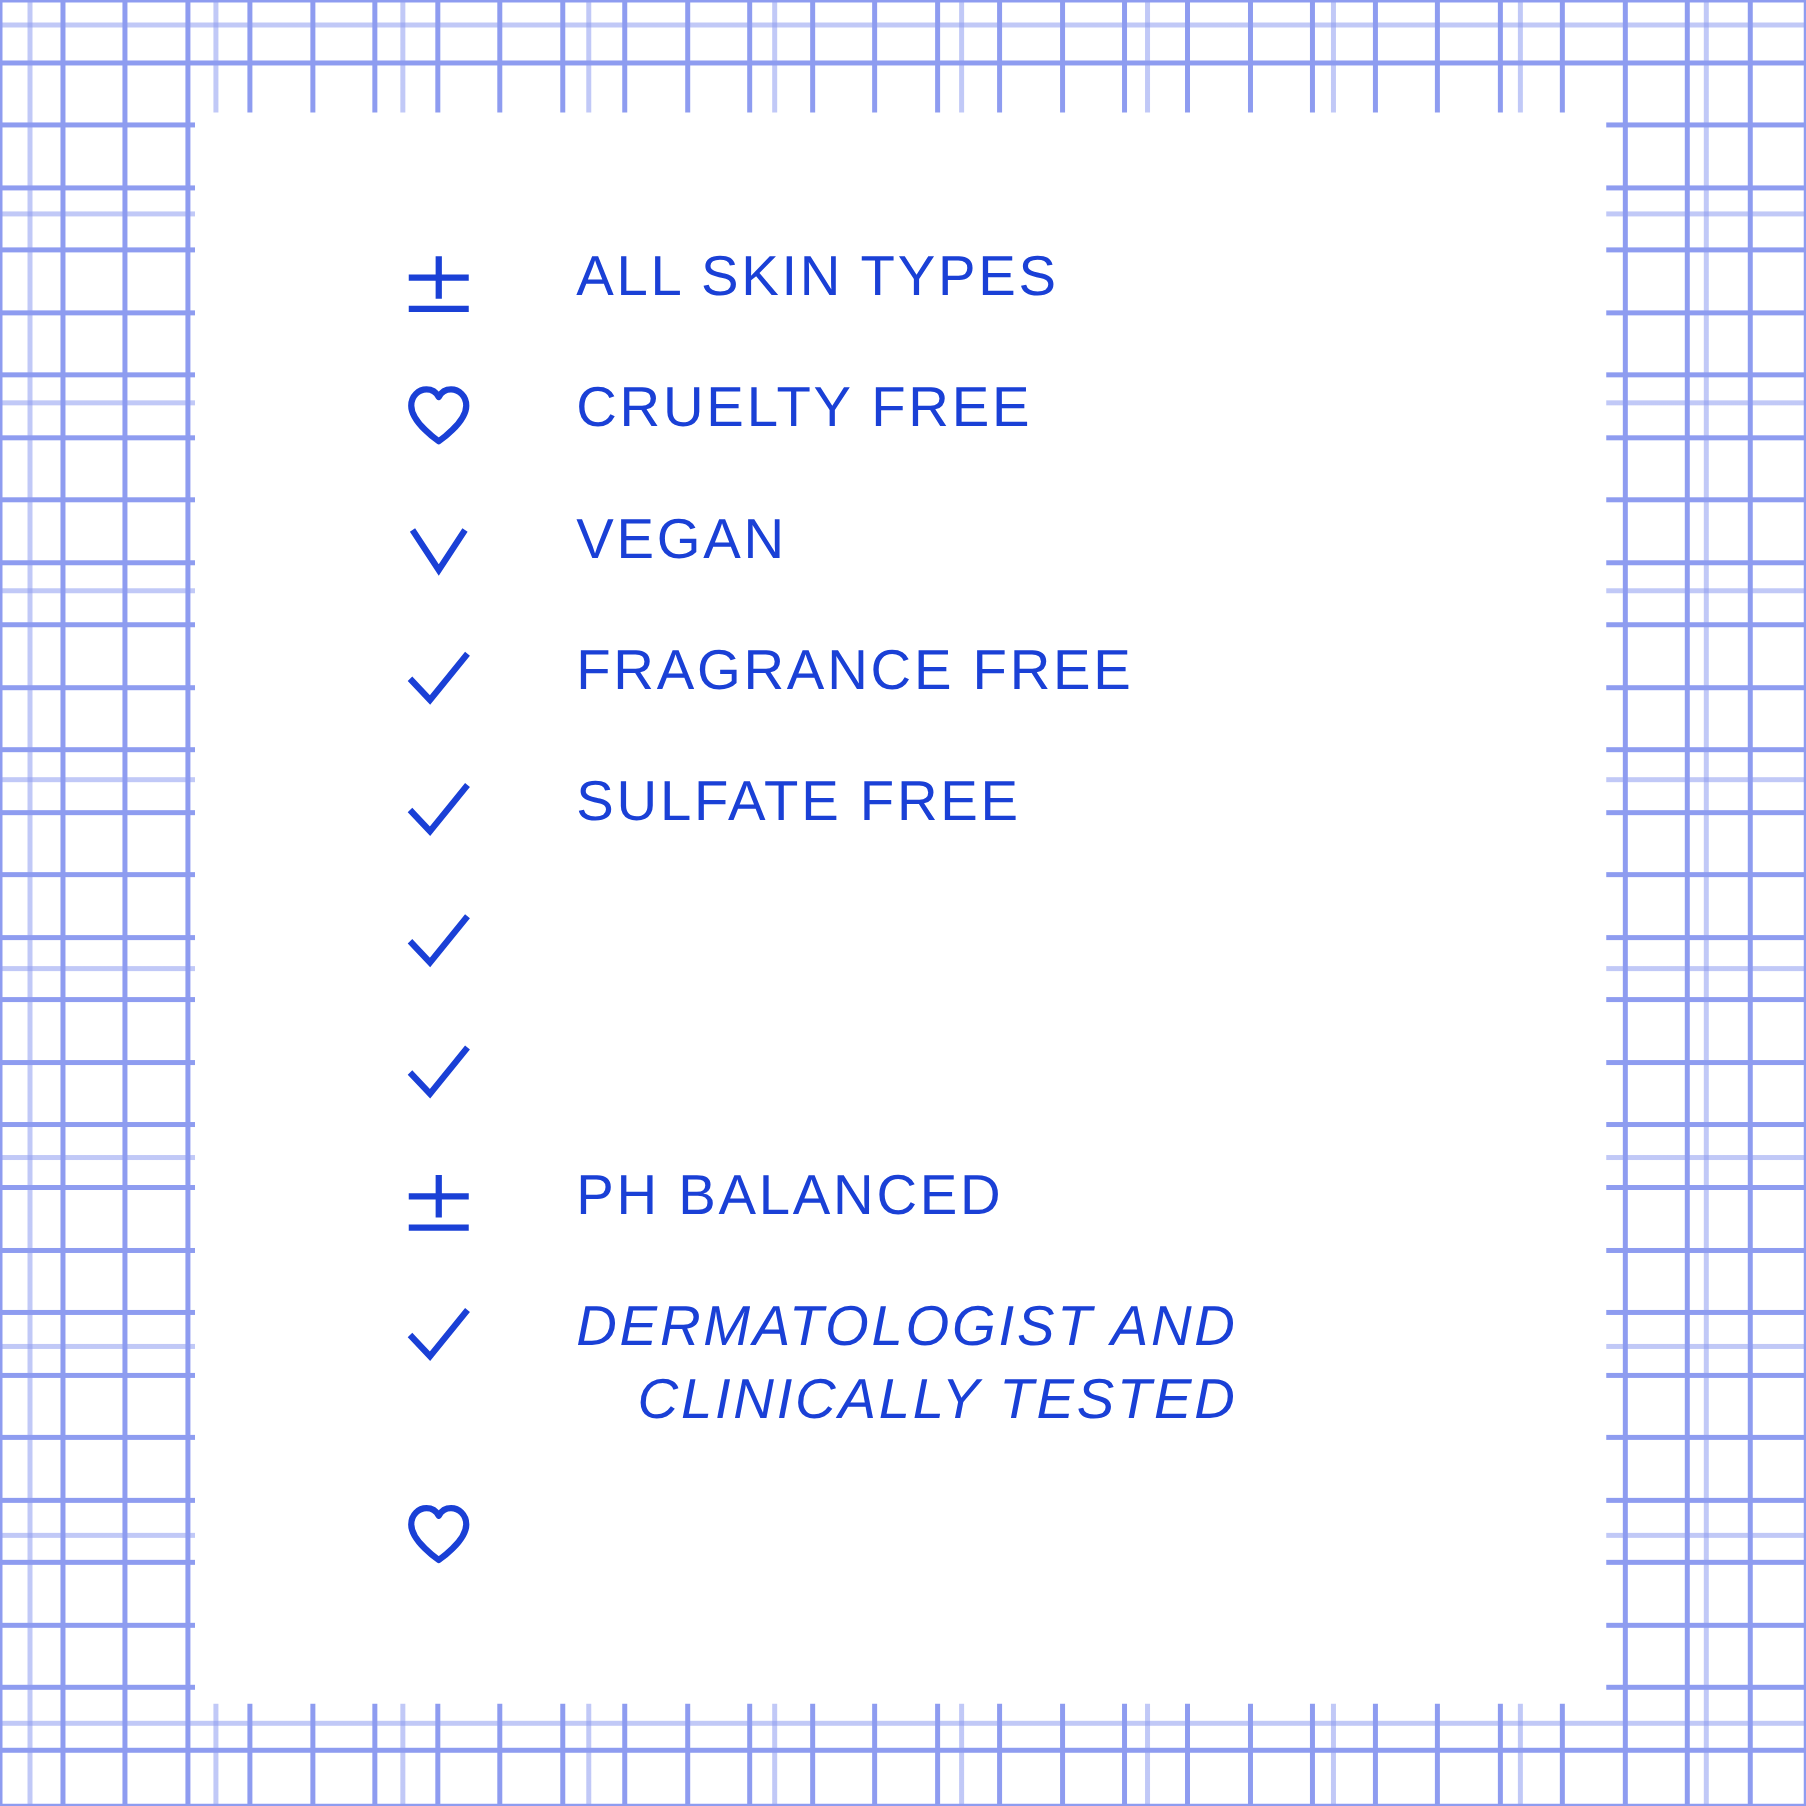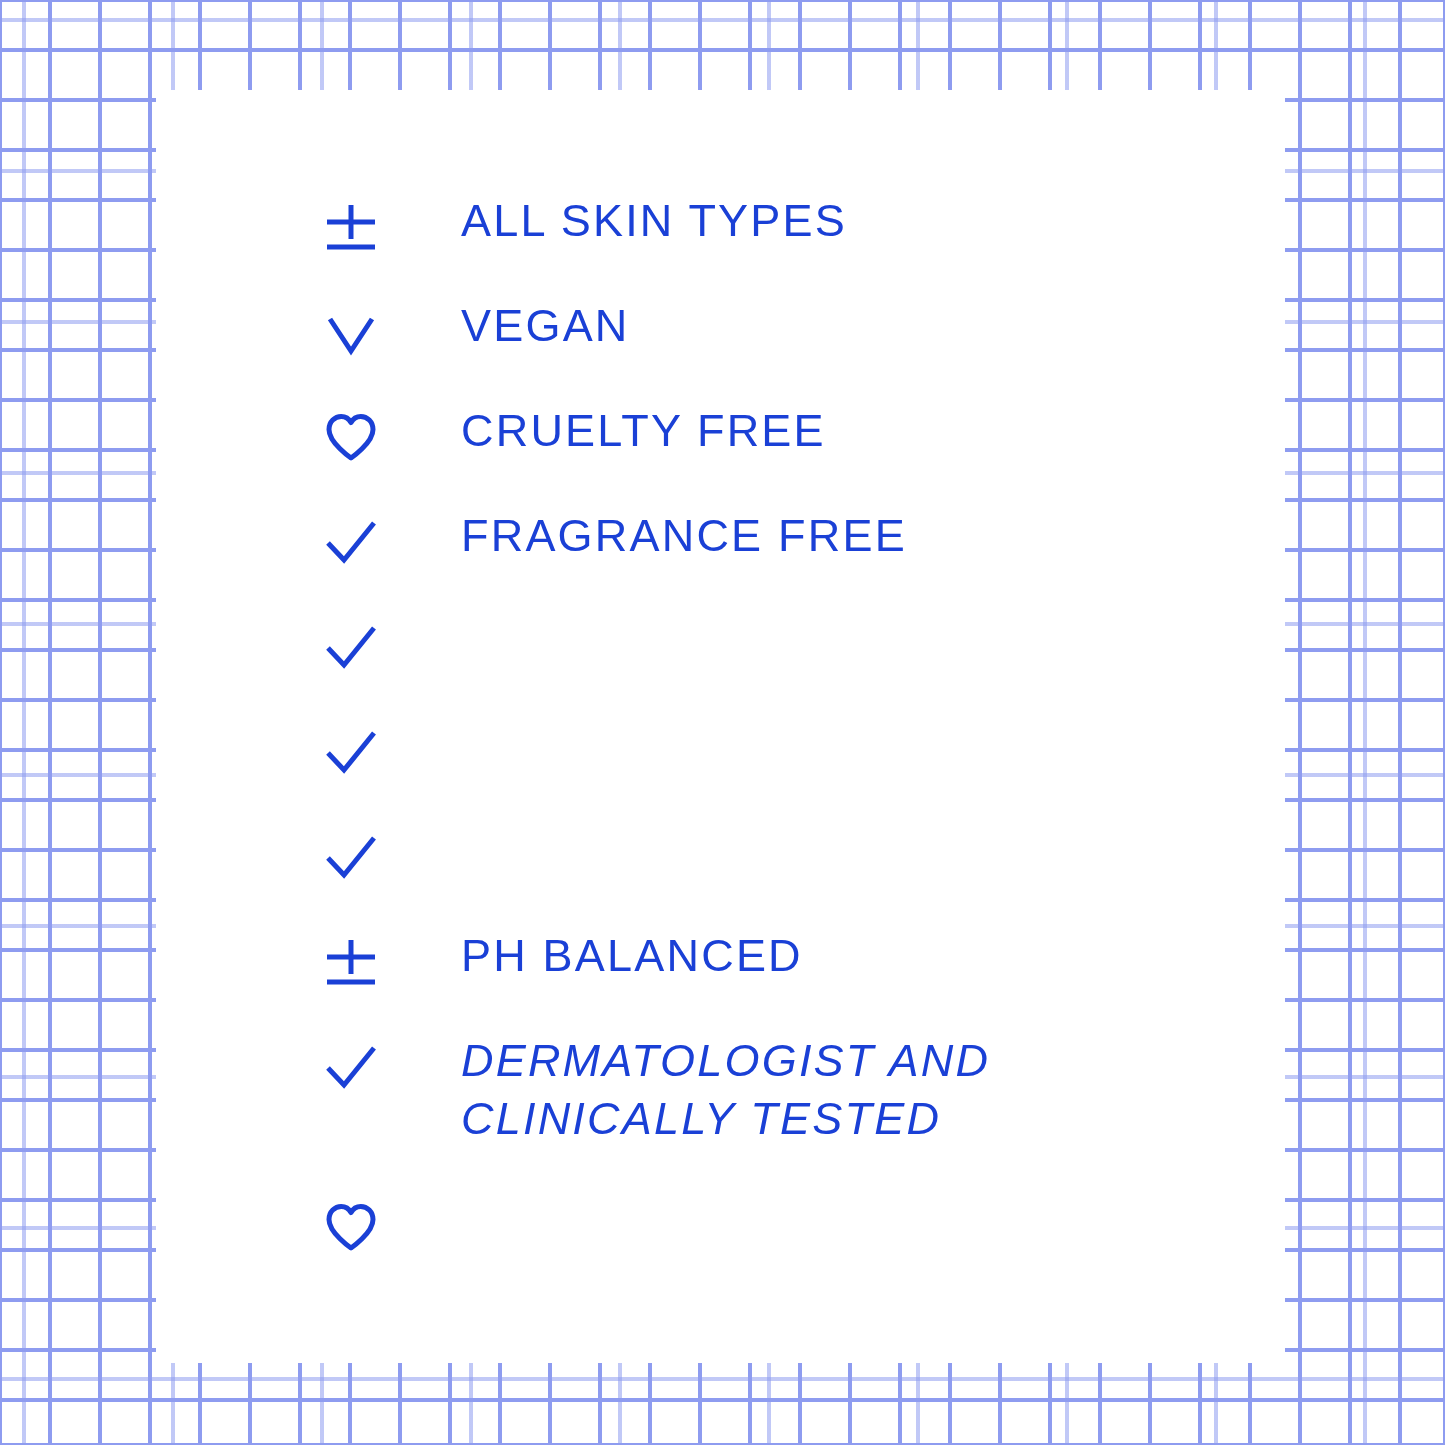--- a/index.html
+++ b/index.html
@@ -60,20 +60,21 @@
     height: 1273px;
     background: #ffffff;
   }
 
   
   .claims-list {
     position: absolute;
     left: 325px;
     top: 190px;
     width: 900px;
+    text-align: right;
   }
 
   .claim-row {
     display: flex;
     align-items: flex-start;
     height: 105px;
   }
   .claim-row.tall {
     height: 160px;
     font-style: italic;
@@ -122,53 +123,54 @@
           <line x1="2" y1="20" x2="50" y2="20"></line>
           <line x1="26" y1="3" x2="26" y2="37"></line>
           <line x1="2" y1="45" x2="50" y2="45"></line>
         </svg>
       </span>
       <span class="claim-label">ALL SKIN TYPES</span>
     </div>
 
     <div class="claim-row">
       <span class="claim-icon">
-        <svg width="52" height="52" viewBox="0 0 52 52" fill="none" stroke="#1a40d6" stroke-width="5" stroke-linecap="butt" stroke-linejoin="miter">
-          <polyline points="5,12 26,44 47,12"></polyline>
-        </svg>
-      </span>
-      <span class="claim-label">VEGAN</span>
-    </div>
-
-    <div class="claim-row">
-      <span class="claim-icon">
         <svg width="52" height="52" viewBox="0 0 52 52" fill="none" stroke="#1a40d6" stroke-width="5" stroke-linejoin="round">
           <path d="M26 46 C26 46 4 31 4 17.5 C4 9.8 9.9 4.5 16.2 4.5
                    C20.6 4.5 24.2 7.2 26 10.6 C27.8 7.2 31.4 4.5 35.8 4.5
                    C42.1 4.5 48 9.8 48 17.5 C48 31 26 46 26 46 Z"></path>
         </svg>
       </span>
       <span class="claim-label">CRUELTY FREE</span>
     </div>
 
     <div class="claim-row">
       <span class="claim-icon">
         <svg width="52" height="52" viewBox="0 0 52 52" fill="none" stroke="#1a40d6" stroke-width="5" stroke-linecap="butt" stroke-linejoin="miter">
+          <polyline points="5,12 26,44 47,12"></polyline>
+        </svg>
+      </span>
+      <span class="claim-label">VEGAN</span>
+    </div>
+
+    <div class="claim-row">
+      <span class="claim-icon">
+        <svg width="52" height="52" viewBox="0 0 52 52" fill="none" stroke="#1a40d6" stroke-width="5" stroke-linecap="butt" stroke-linejoin="miter">
           <polyline points="3,26 19,43 49,6"></polyline>
         </svg>
       </span>
       <span class="claim-label">FRAGRANCE FREE</span>
     </div>
 
     <div class="claim-row">
       <span class="claim-icon">
         <svg width="52" height="52" viewBox="0 0 52 52" fill="none" stroke="#1a40d6" stroke-width="5" stroke-linecap="butt" stroke-linejoin="miter">
           <polyline points="3,26 19,43 49,6"></polyline>
         </svg>
       </span>
+      <span class="claim-label">SULFATE FREE</span>
     </div>
 
     <div class="claim-row">
       <span class="claim-icon">
         <svg width="52" height="52" viewBox="0 0 52 52" fill="none" stroke="#1a40d6" stroke-width="5" stroke-linecap="butt" stroke-linejoin="miter">
           <polyline points="3,26 19,43 49,6"></polyline>
         </svg>
       </span>
     </div>
 

